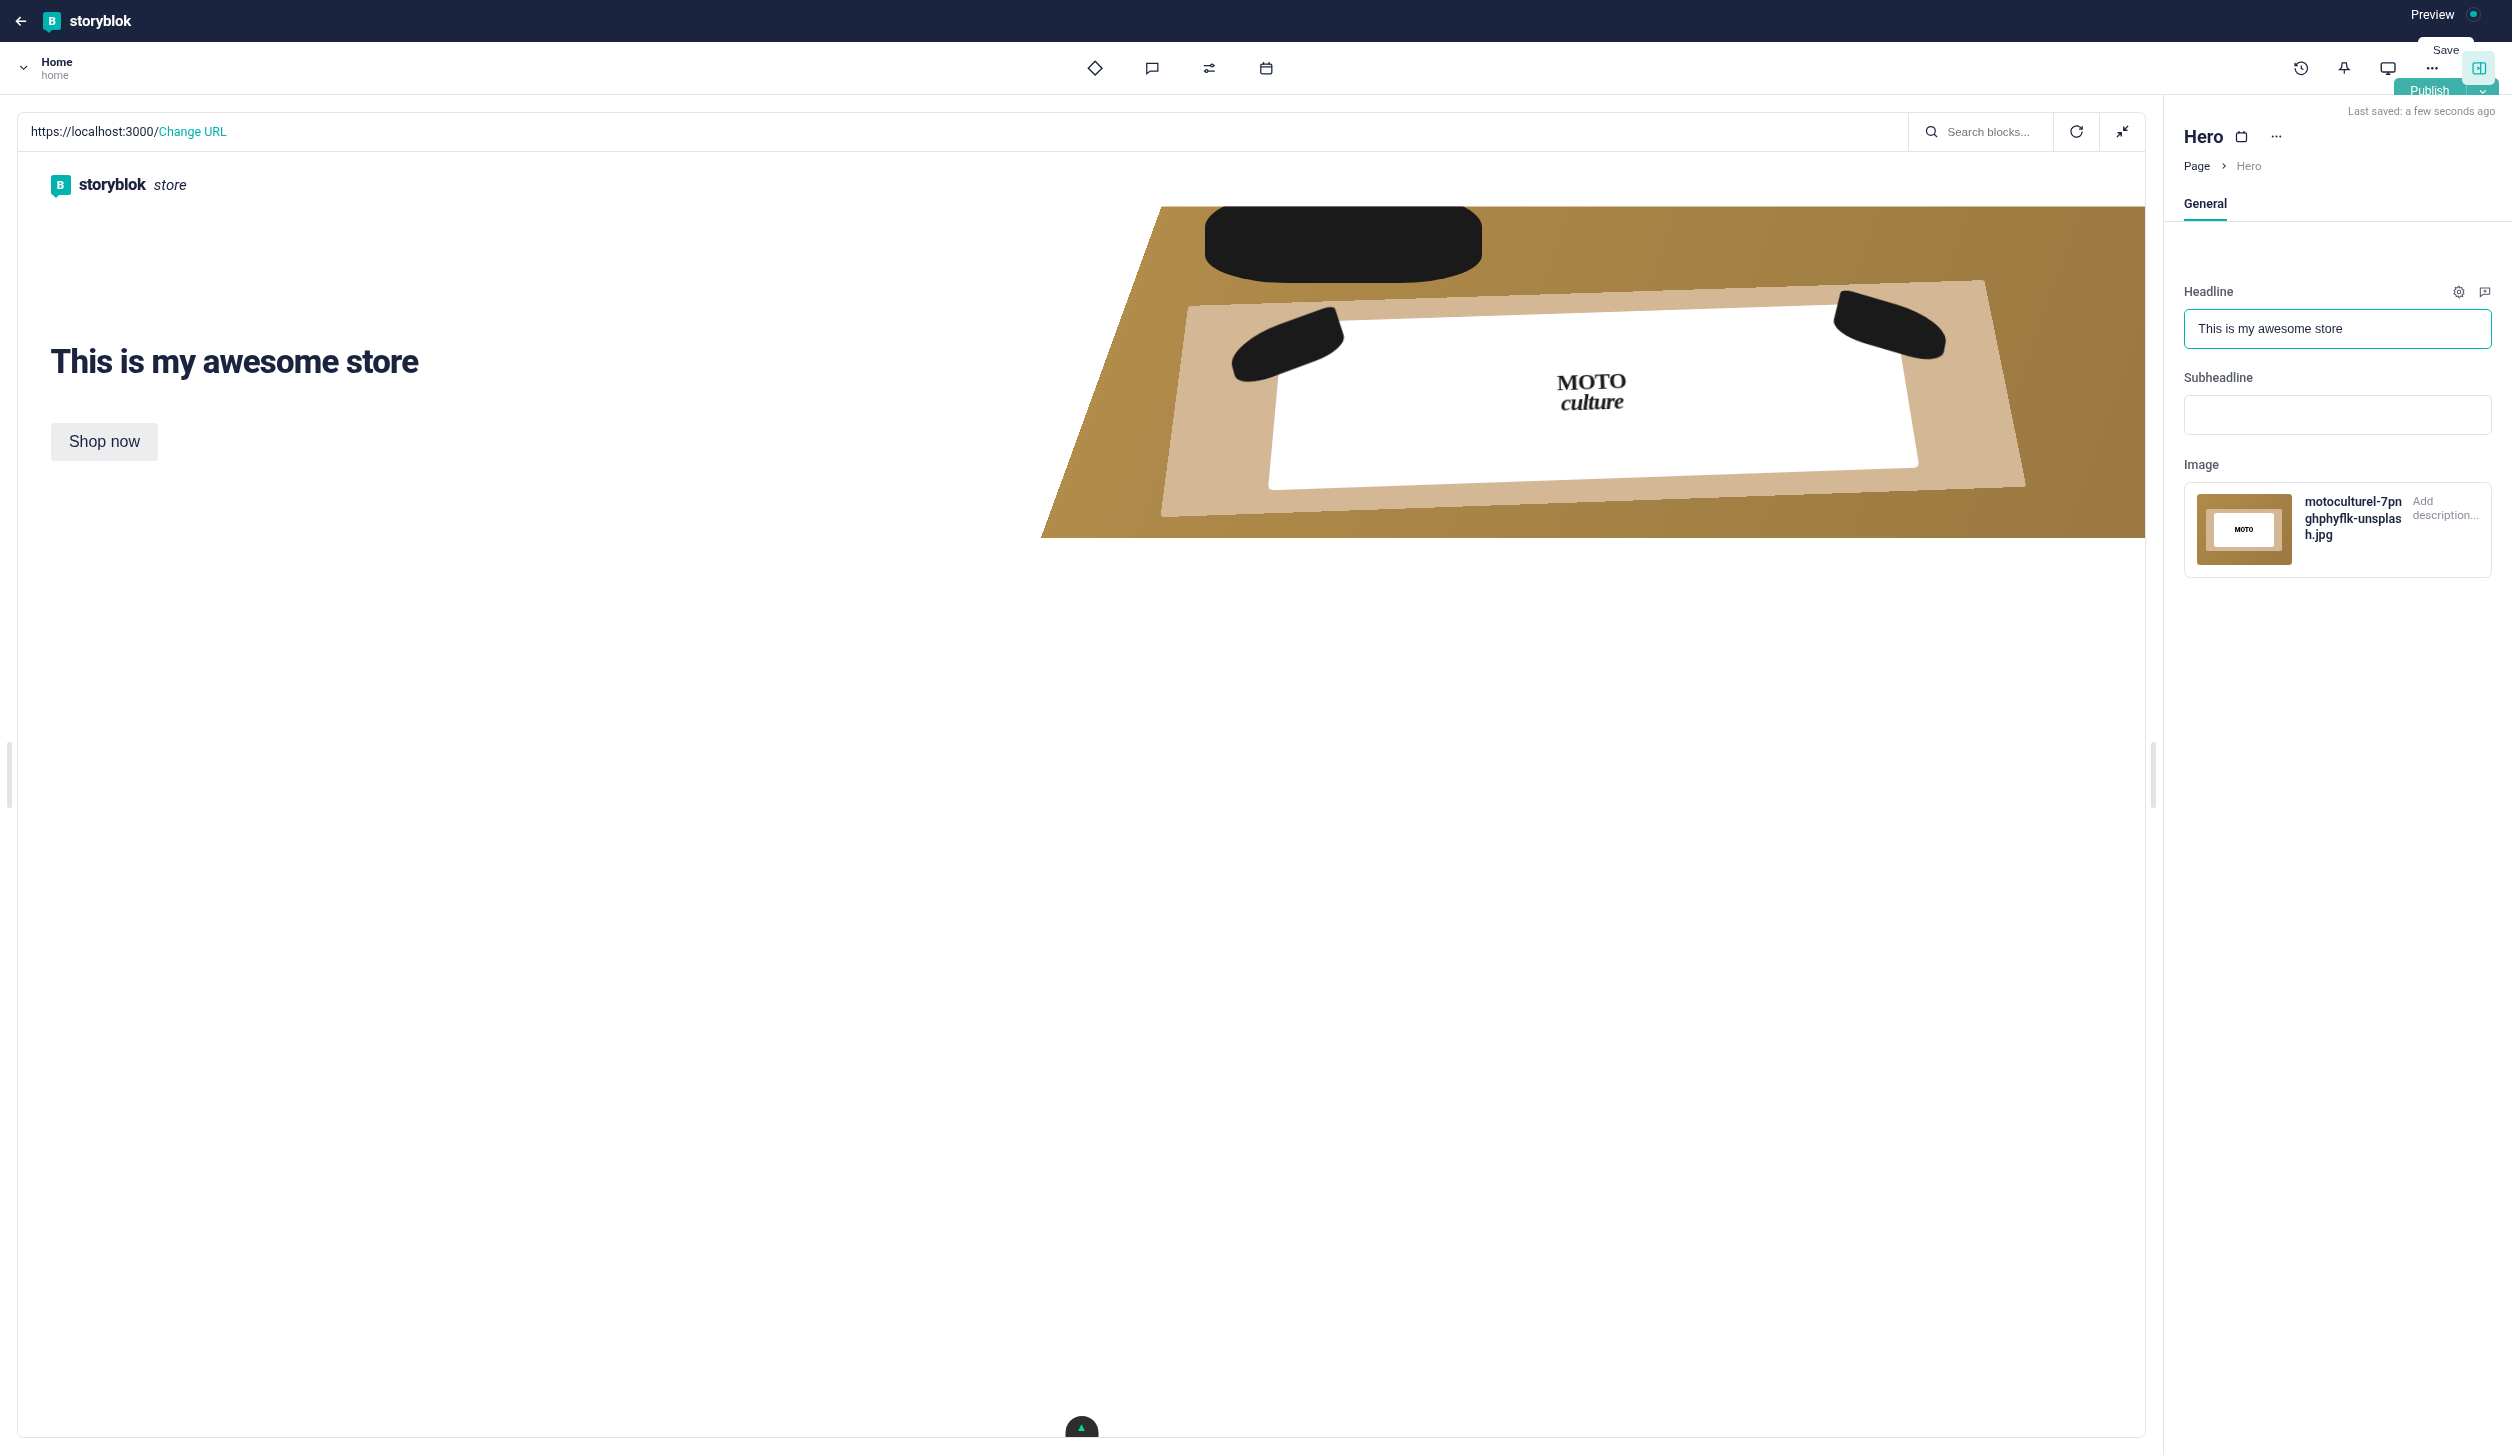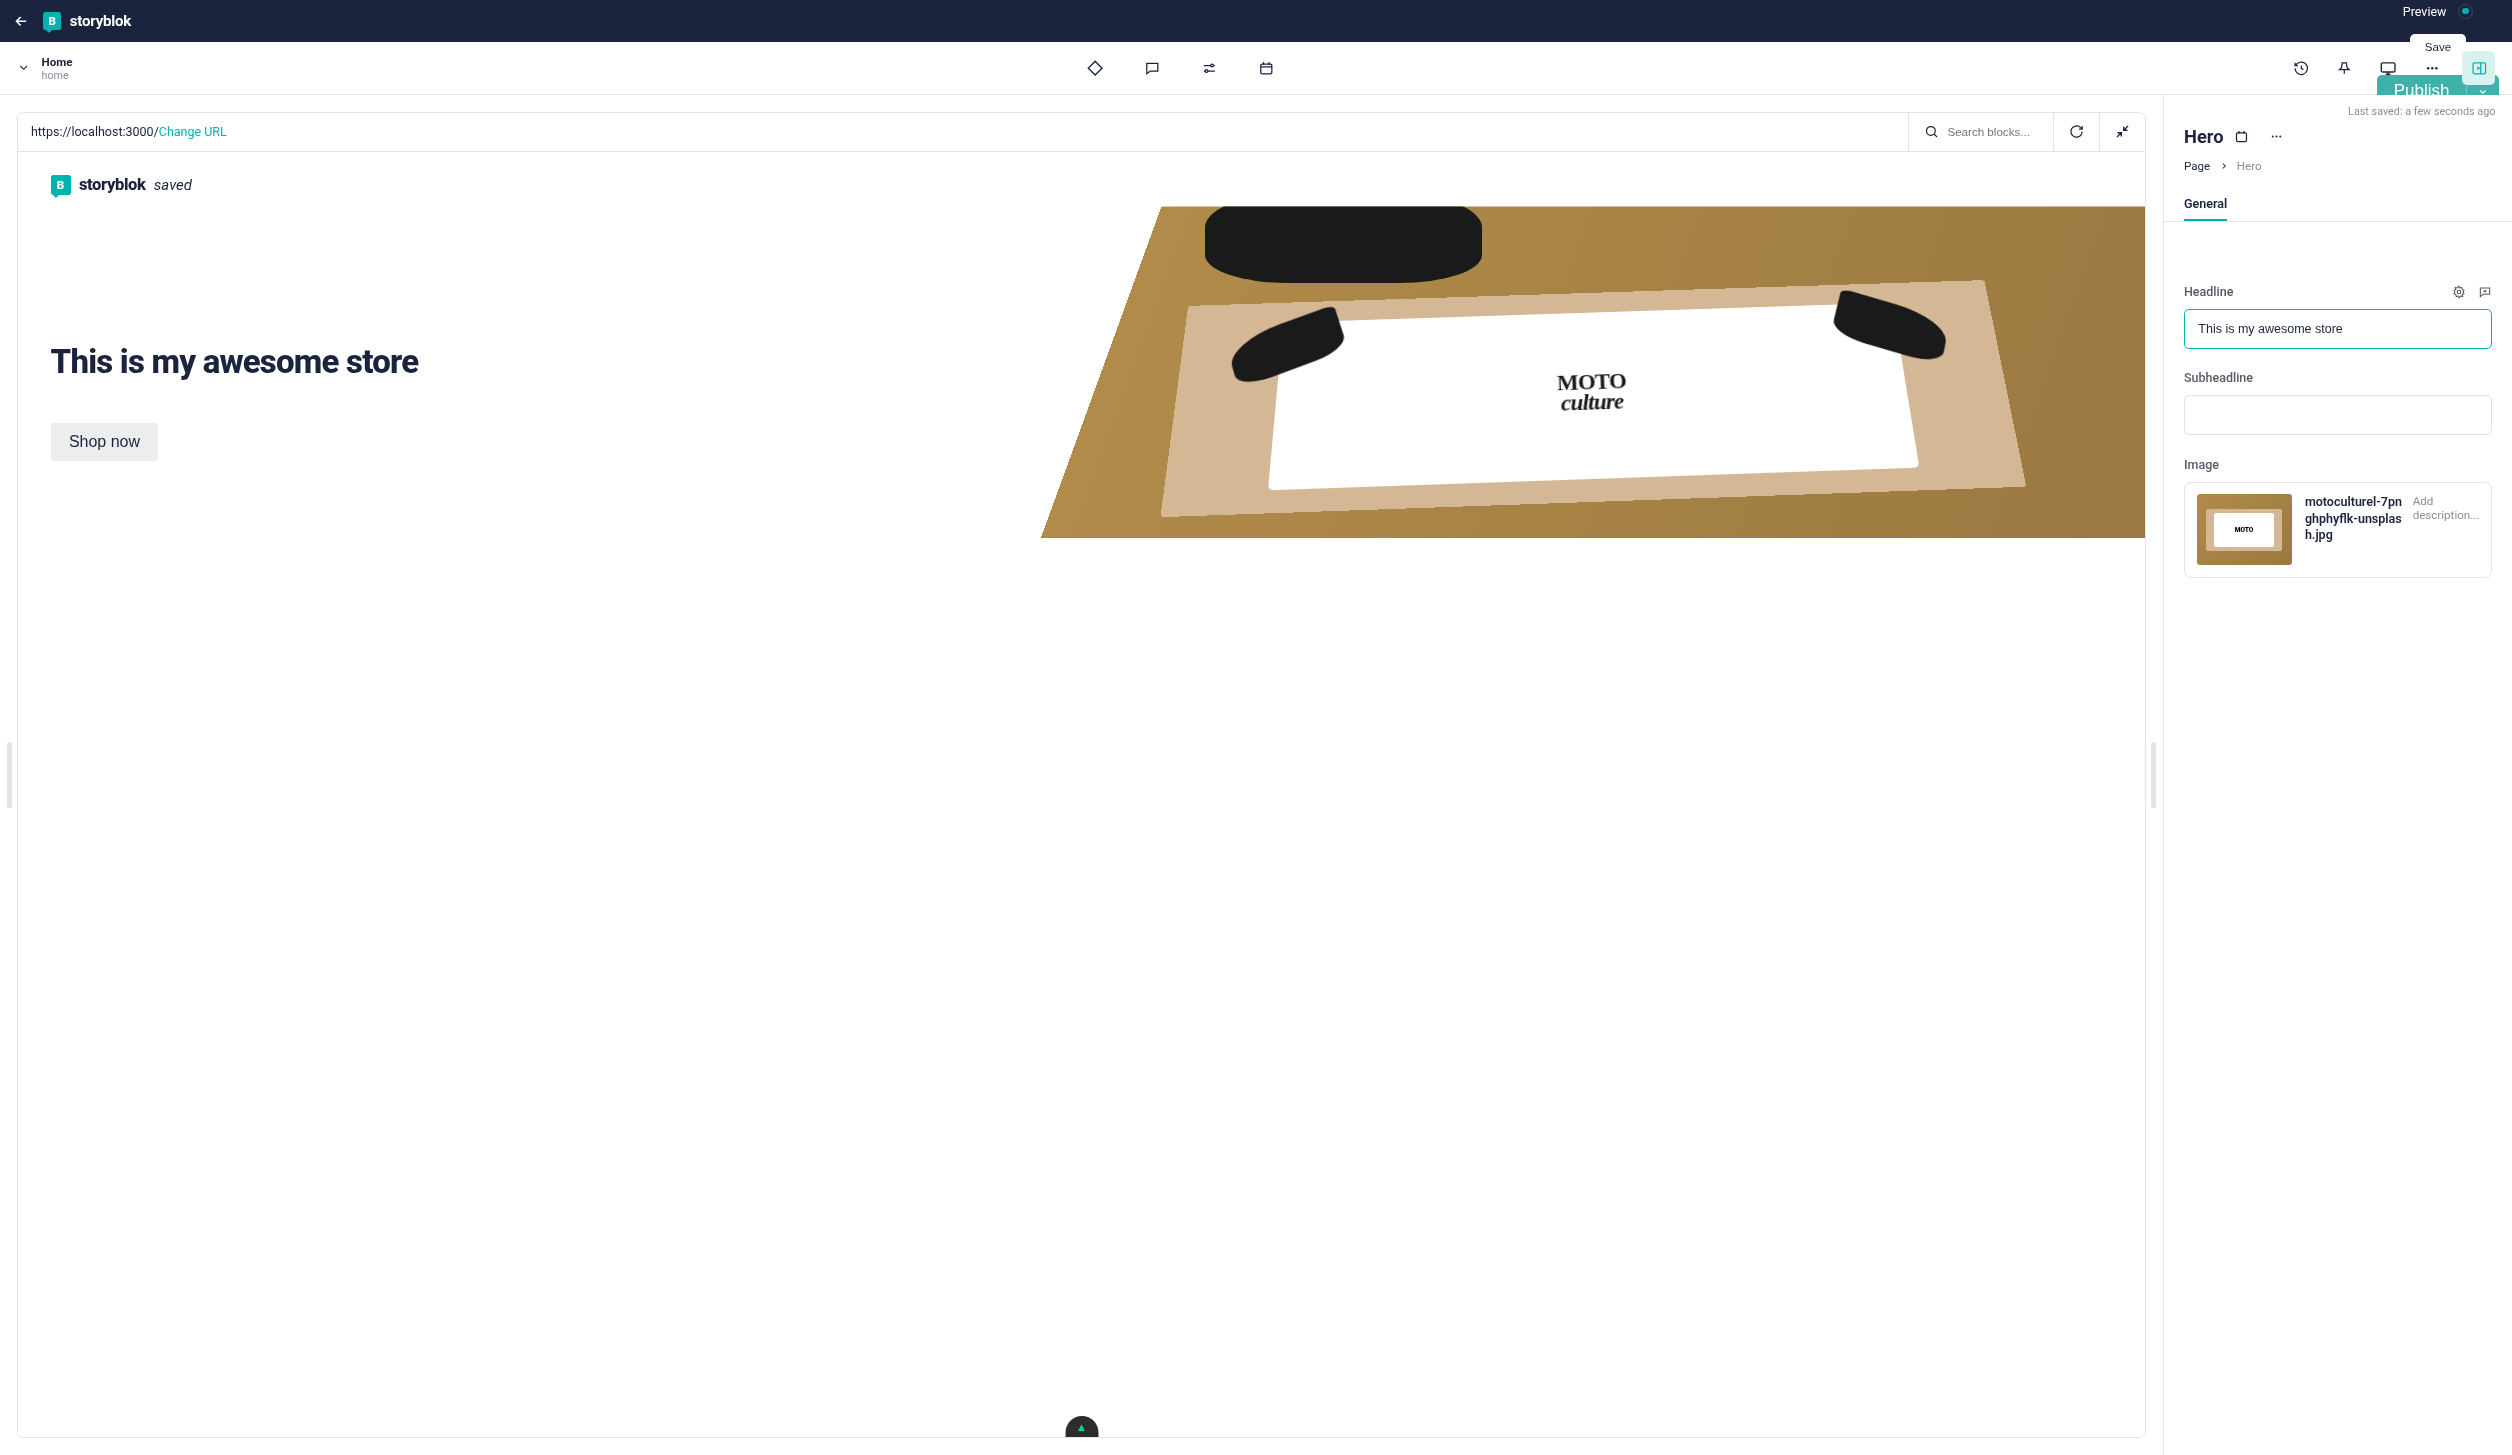--- a/index.html
+++ b/index.html
@@ -14,21 +14,21 @@
     .logo-badge::after { content: ''; position: absolute; bottom: -2.5px; left: 2.5px; width: 0; height: 0; border-left: 3.3px solid transparent; border-right: 3.3px solid transparent; border-top: 3.3px solid #00b3b0; }
     .logo-text { color: #fff; font-size: 15px; font-weight: 700; letter-spacing: -0.2px; }
     .nav-right { display: flex; align-items: center; gap: 15px; flex-direction: column; }
     .avatar { width: 23px; height: 23px; border-radius: 50%; background: linear-gradient(135deg, #8bc9c4, #5a9892); display: flex; align-items: center; justify-content: center; color: #333; font-size: 9.1px; overflow: hidden; }
     .lang-select { display: flex; align-items: center; gap: 8.3px; color: #fff; cursor: pointer; font-size: 12.5px; }
     .preview-area { display: flex; align-items: center; gap: 11.6px; color: #fff; font-size: 12.5px; }
     .status-dot { width: 15px; height: 15px; border-radius: 50%; border: 0.8px solid #3a4560; display: flex; align-items: center; justify-content: center; }
     .status-dot-inner { width: 6.6px; height: 6.6px; background: #00b3b0; border-radius: 50%; }
     .btn-save { background: #fff; color: #1b243f; border: none; border-radius: 5px; padding: 6.6px 15px; font-size: 11.6px; font-weight: 500; cursor: pointer; }
     .btn-publish-group { display: flex; }
-    .btn-publish { background: #3fb1ab; color: #fff; border: none; border-radius: 5px 0 0 5px; padding: 6.6px 16.6px; font-size: 17px; font-weight: 500; cursor: pointer; }
+    .btn-publish { background: #3fb1ab; color: #fff; border: none; border-radius: 5px 0 0 5px; padding: 6.6px 16.6px; font-size: 12px; font-weight: 500; cursor: pointer; }
     .btn-publish-dropdown { background: #3fb1ab; color: #fff; border: none; border-left: 0.8px solid rgba(255,255,255,0.25); border-radius: 0 5px 5px 0; padding: 6.6px 10px; cursor: pointer; }
     
     
     .secondary-bar { height: 53px; border-bottom: 0.8px solid #e2e4e8; display: flex; align-items: center; justify-content: space-between; padding: 0 16.6px; background: #fff; }
     .page-info { display: flex; align-items: center; gap: 11.6px; }
     .page-labels { display: flex; flex-direction: column; }
     .page-title { font-weight: 700; font-size: 11.6px; color: #1b243f; }
     .page-slug { font-size: 10.8px; color: #8a8e99; }
     .toolbar-center { display: flex; gap: 30px; }
     .toolbar-right { display: flex; gap: 16.6px; align-items: center; }
@@ -251,21 +251,21 @@
               <svg width="15" height="15" viewBox="0 0 24 24" fill="none" stroke="currentColor" stroke-width="2.2">
                 <path d="M4 14l6 0 0 6M20 10l-6 0 0-6M14 10l7-7M3 21l7-7"></path>
               </svg>
             </div>
         </div>
       </div>
       <div class="preview-content">
         <div class="site-header">
           <div class="site-logo">B</div>
           <span class="site-name">storyblok</span>
-          <span class="site-name-sub">saved</span>
+          <span class="site-name-sub">store</span>
         </div>
         <div class="hero-section">
           <div class="hero-text">
             <h1 class="hero-headline">This is my awesome store</h1>
             <button class="shop-btn">Shop now</button>
           </div>
           <div class="hero-image">
             <div class="boot"></div>
             <div class="tshirt-box">
               <div class="tshirt">

